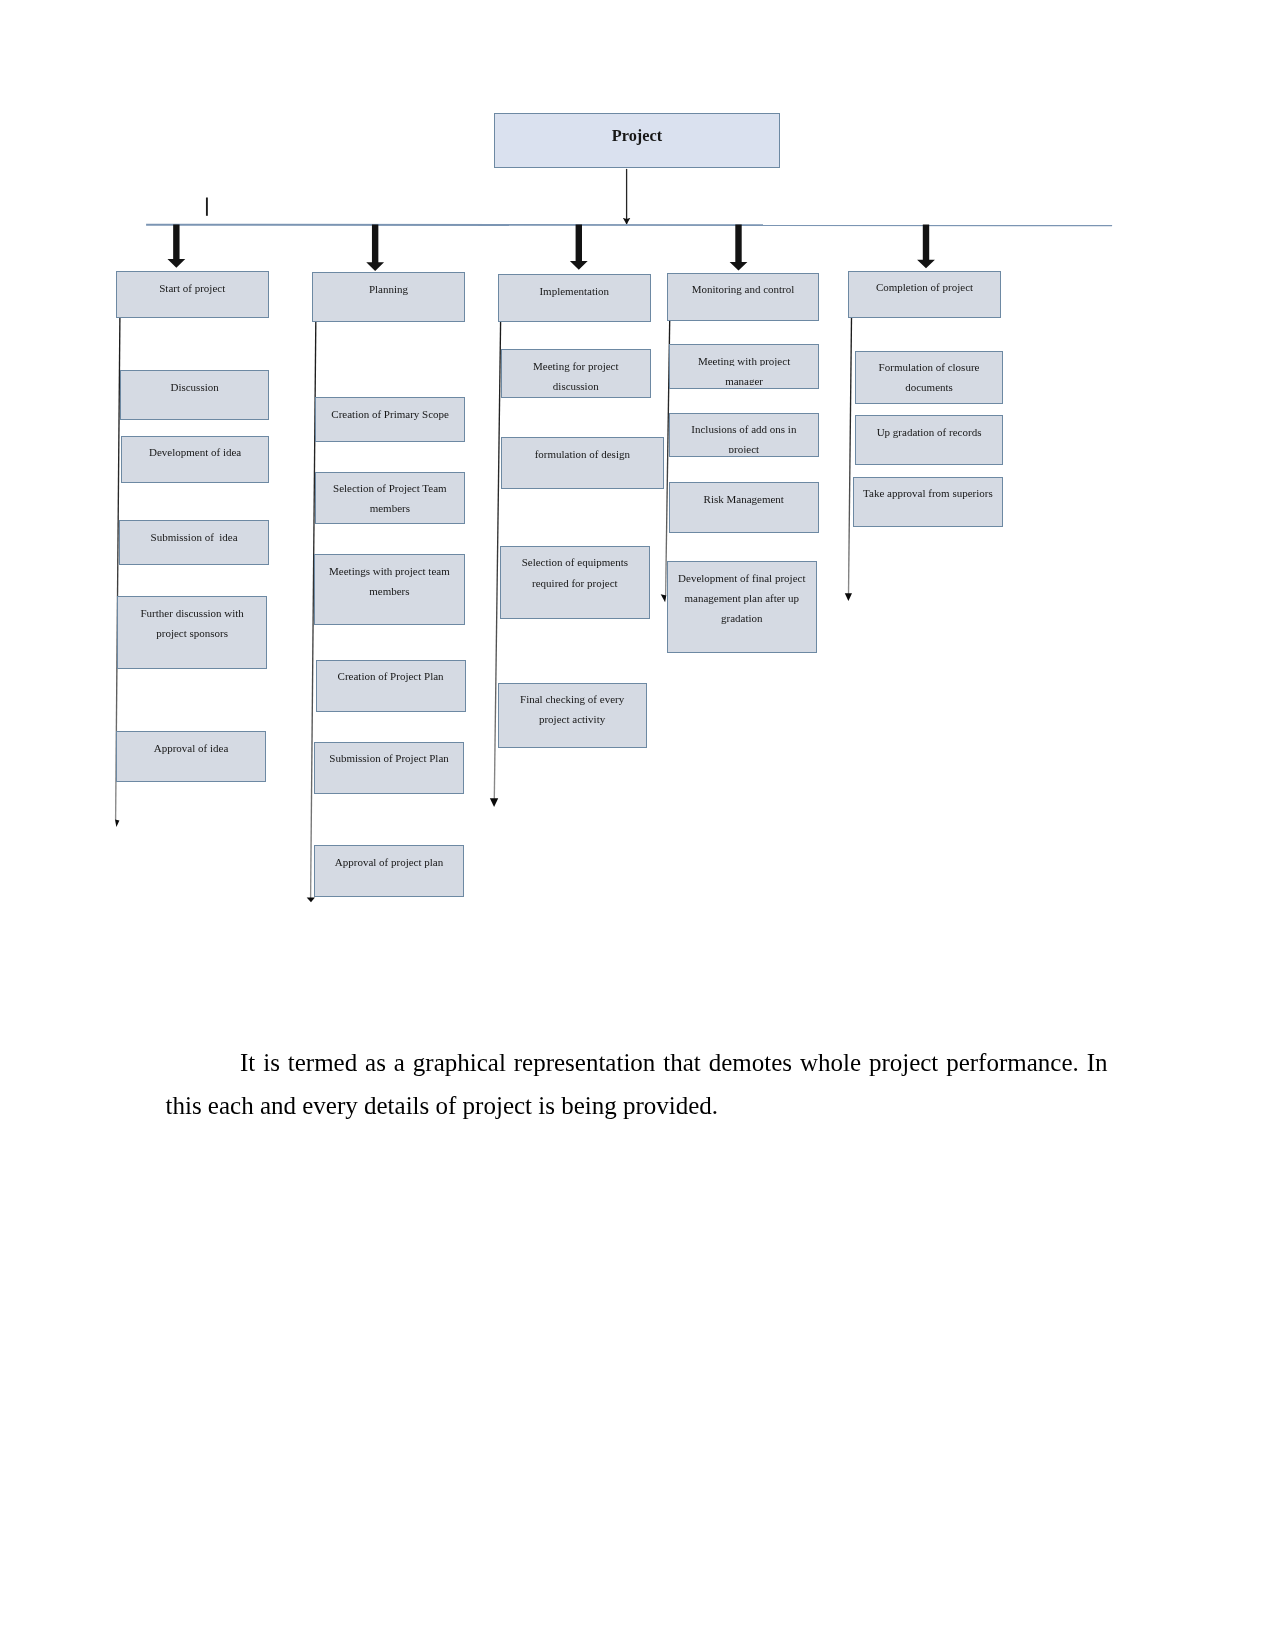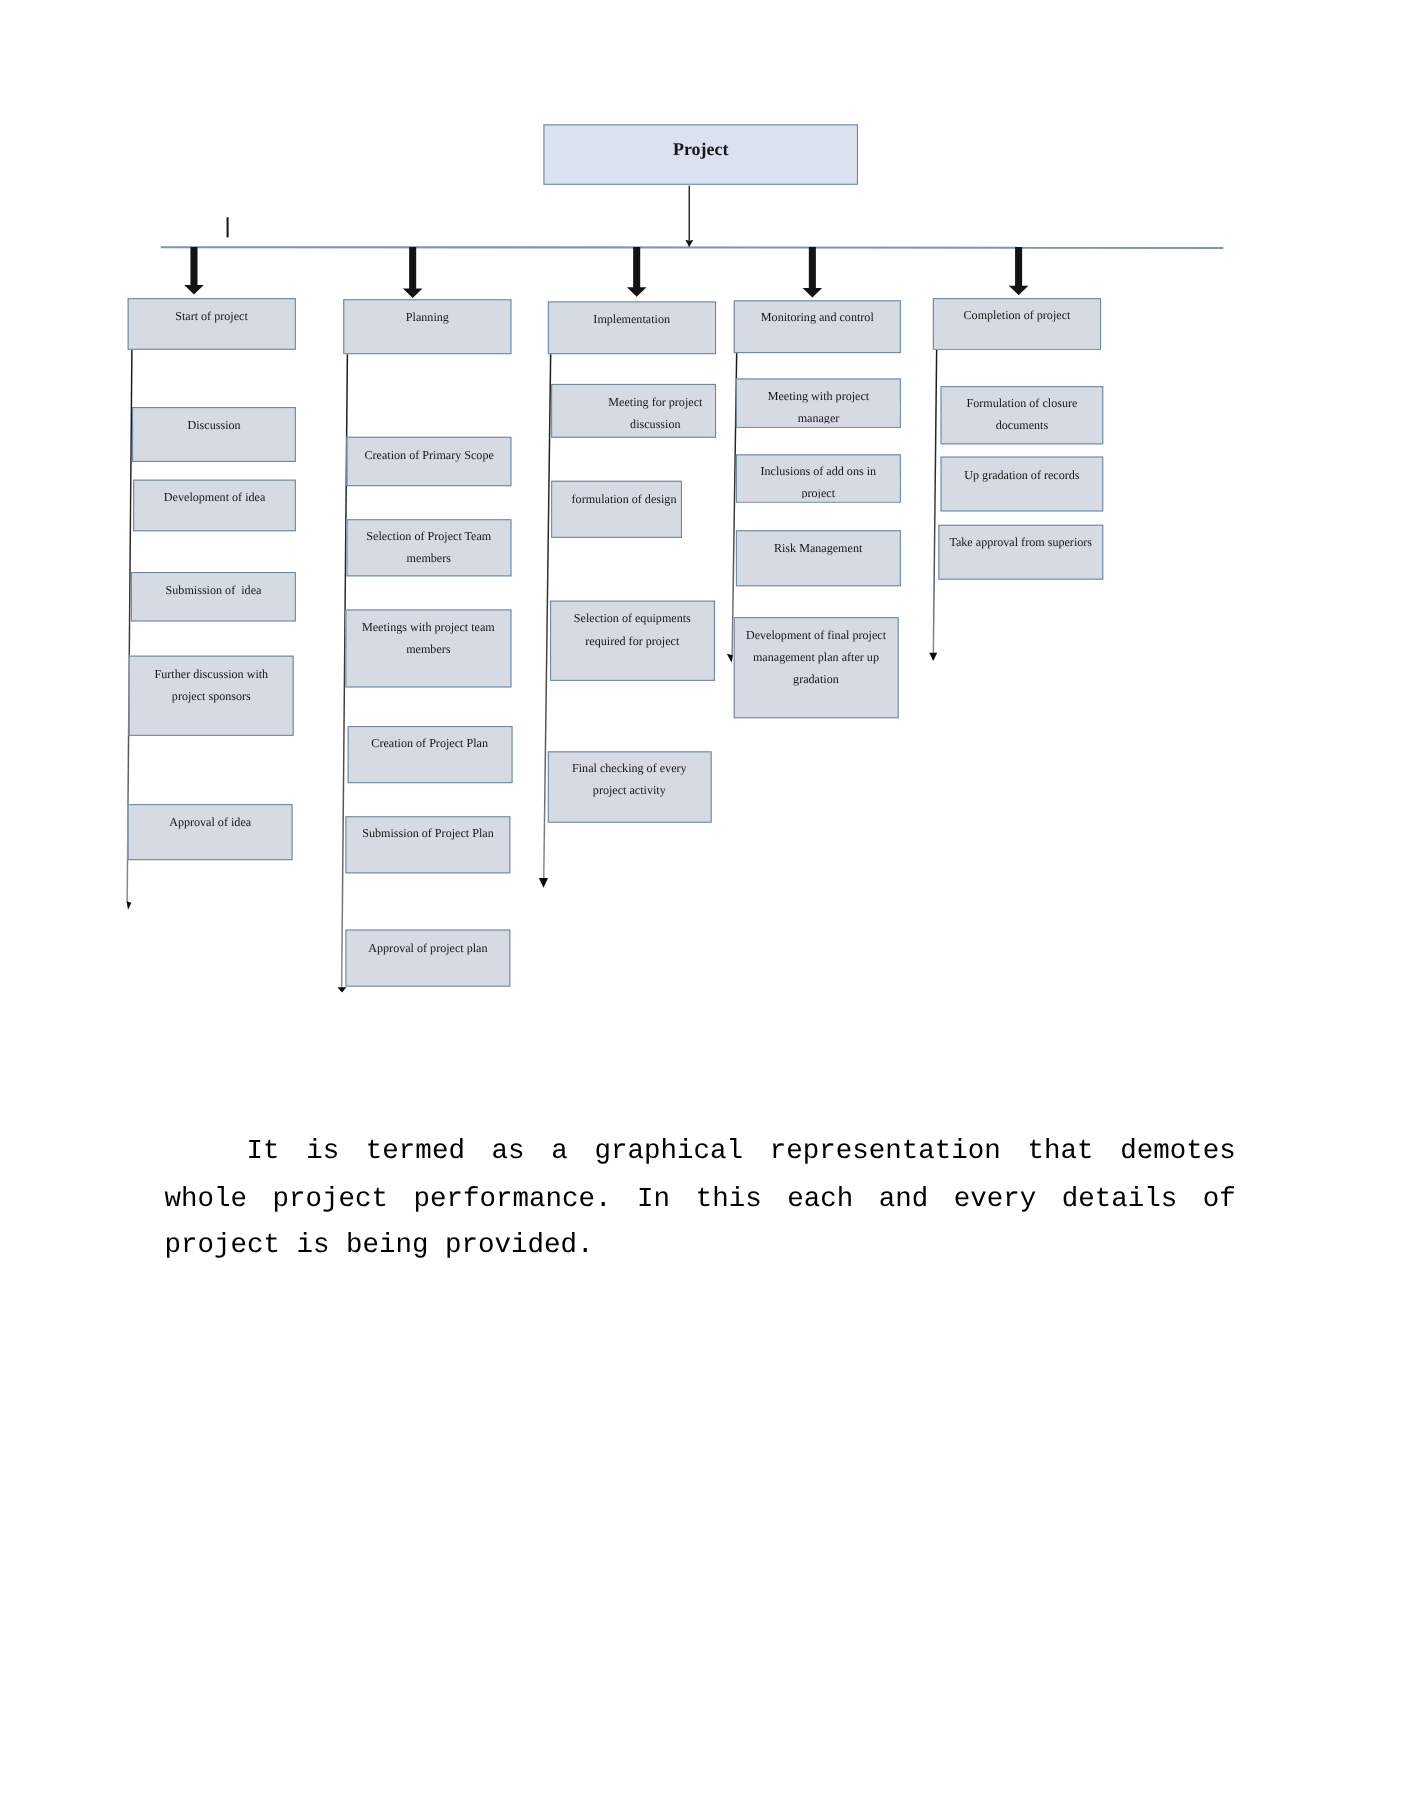--- a/index.html
+++ b/index.html
@@ -10,21 +10,21 @@
   svg.lines{position:absolute;left:0;top:0;width:1275px;height:960px;}
   .node{position:absolute;box-sizing:border-box;border:1px solid #6d89a3;background:#d5dae3;
         color:#171717;overflow:hidden;}
   .node .clip{position:absolute;left:0;top:0;width:100%;overflow:hidden;}
   .node .mask{position:absolute;left:0;width:100%;background:#d5dae3;}
   .node .lbl{display:block;margin:0 auto;width:131px;line-height:20.3px;font-size:11px;text-align:center;white-space:pre-wrap;}
   .node.root{background:#dae1ef;border:1px solid #6d89a3;}
   .node.root .lbl{font-weight:bold;font-size:16.3px;width:100%;}
   .body-text{position:absolute;color:#000;}
   h3.heading{margin:0 0 7px 0;font-size:24.8px;font-weight:bold;line-height:30px;}
-  p.para{margin:0;font-size:25px;line-height:42.6px;text-align:justify;text-indent:74.5px;font-family:Liberation Mono, monospace;}
+  p.para{margin:16px;font-size:25px;line-height:42.6px;text-align:justify;text-indent:74.5px;}
   .pagenum{position:absolute;text-align:center;font-size:25px;color:#000;}
 </style>
 </head>
 <body>
 
 <div class="page">
 
   <div class="diagram">
     <svg class="lines" viewBox="0 0 1275 960">
       <defs>
@@ -128,25 +128,25 @@
           <div class="clip" style="top: 5.5px;">
             <span class="lbl">Approval of project plan</span>
           </div>
         </div>
         <div class="node" style="left: 498px; top: 274.2px; width: 152.5px; height: 47.5px;">
           <div class="clip" style="top: 5.5px;">
             <span class="lbl">Implementation</span>
           </div>
         </div>
         <div class="node" style="left: 501px; top: 349.2px; width: 149.5px; height: 48.9px;">
-          <div class="clip" style="top: 5.5px; padding-left: 20px;">
+          <div class="clip" style="top: 5.5px;">
             <span class="lbl">Meeting for project discussion</span>
           </div>
         </div>
-        <div class="node" style="left: 500.8px; top: 437.1px; width: 119px; height: 51.6px; padding-left: 16px;">
+        <div class="node" style="left: 500.8px; top: 437.1px; width: 163px; height: 51.6px; padding-left: 16px;">
           <div class="clip" style="top: 5.5px;">
             <span class="lbl">formulation of design</span>
           </div>
         </div>
         <div class="node" style="left: 499.7px; top: 545.9px; width: 150.3px; height: 73.4px;">
           <div class="clip" style="top: 5.5px;">
             <span class="lbl">Selection of equipments required for project</span>
           </div>
         </div>
         <div class="node" style="left: 497.6px; top: 682.7px; width: 149px; height: 65.8px;">

